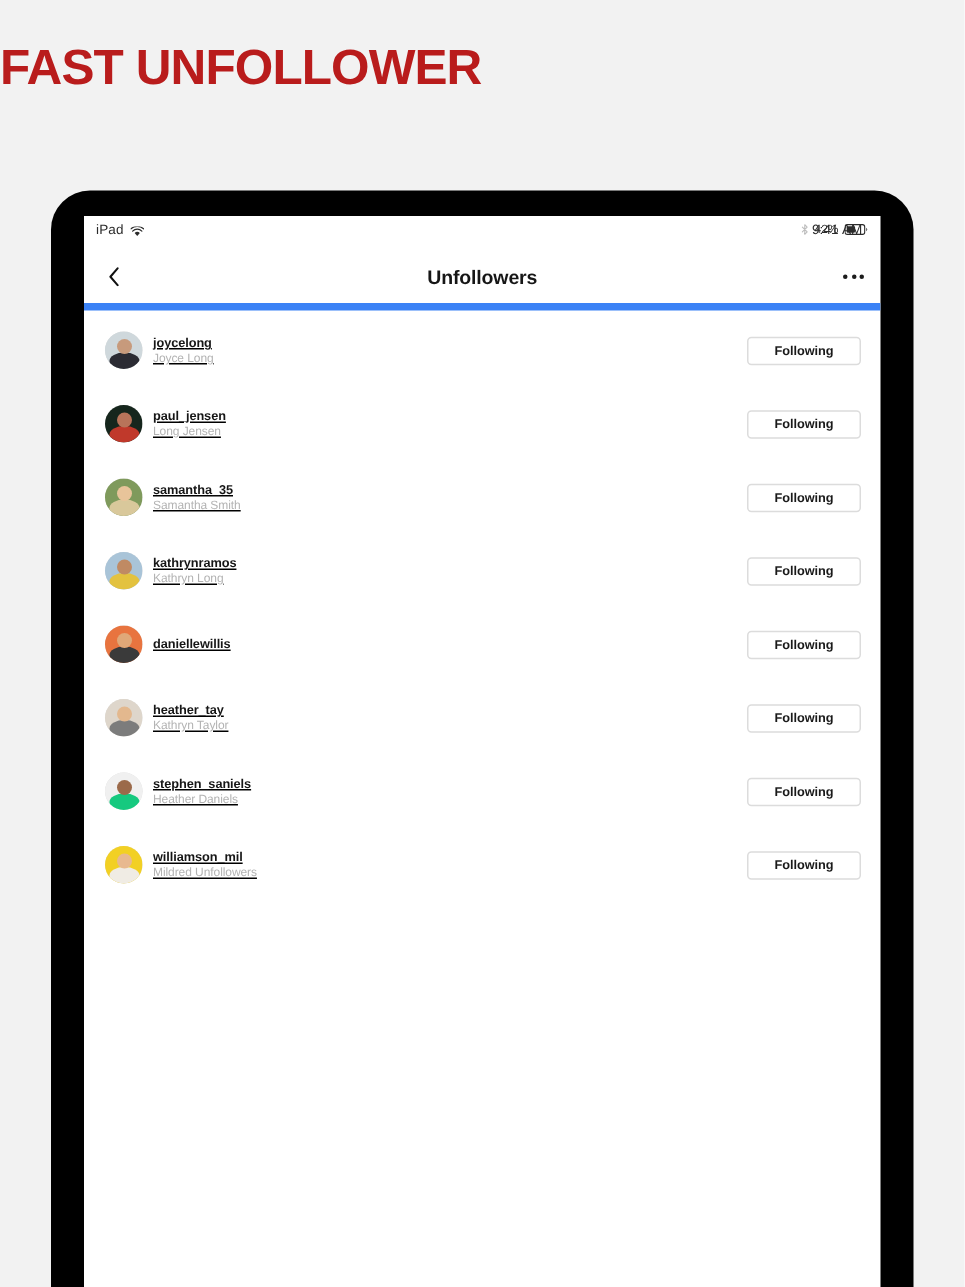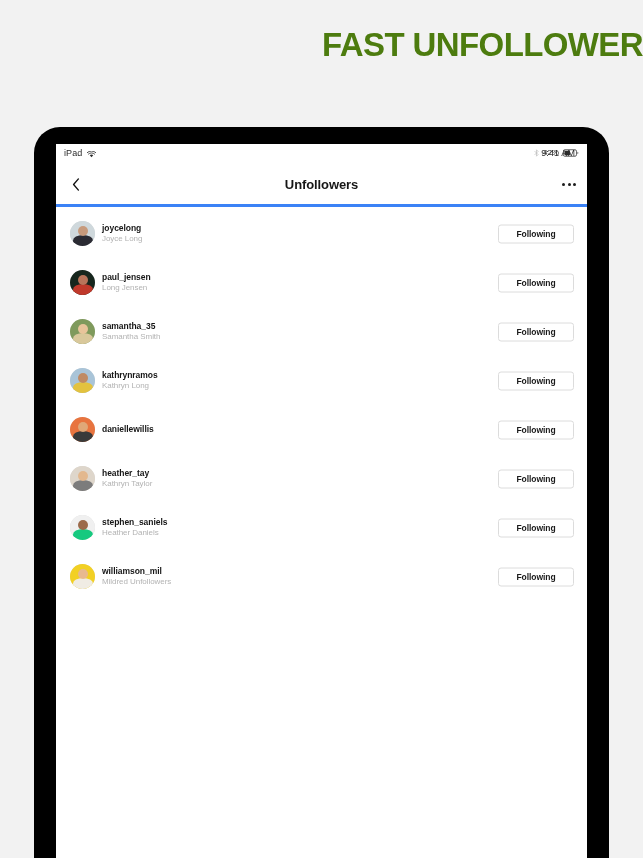--- a/index.html
+++ b/index.html
@@ -15,27 +15,27 @@
     font-family: "Liberation Sans", sans-serif;
     position: relative;
   }
 
   
   .headline {
     position: absolute;
     top: 26px;
     left: 0;
     width: 643px;
-    text-align: right;
+    text-align: left;
     font-family: "Liberation Sans", sans-serif;
     font-weight: bold;
     font-size: 33px;
     line-height: 38px;
     letter-spacing: -0.6px;
-    color: #4d7c0f;
+    color: #b91c1c;
   }
   .headline-line { display: block; white-space: nowrap; }
 
   
   .device {
     position: absolute;
     left: 34px;
     top: 127px;
     width: 575px;
     height: 760px;
@@ -92,21 +92,21 @@
   }
   .bt-icon { display: block; width: 5px; height: 8px; }
   .sb-batt-pct { font-size: 8px; color: #2b2b2b; }
   .batt-icon { display: block; width: 16px; height: 8px; }
 
   
   .navbar {
     position: relative;
     height: 45px;
     width: 100%;
-    border-bottom: 3px solid #3b82f6;
+    border-bottom: 5px solid #3b82f6;
   }
   .nav-back {
     position: absolute;
     left: 10px;
     top: 12px;
     width: 20px;
     height: 20px;
     display: flex;
     align-items: center;
     justify-content: center;
@@ -135,21 +135,21 @@
   }
   .nav-more i {
     display: block;
     width: 3px;
     height: 3px;
     border-radius: 50%;
     background: #1c1c1c;
   }
 
   
-  .list { width: 100%; padding-top: 2px; }
+  .list { width: 100%; padding-top: 2px; text-decoration: underline; }
 
   .row {
     position: relative;
     height: 49px;
     width: 100%;
     display: flex;
     align-items: center;
     padding: 0 0 0 14px;
   }
 

